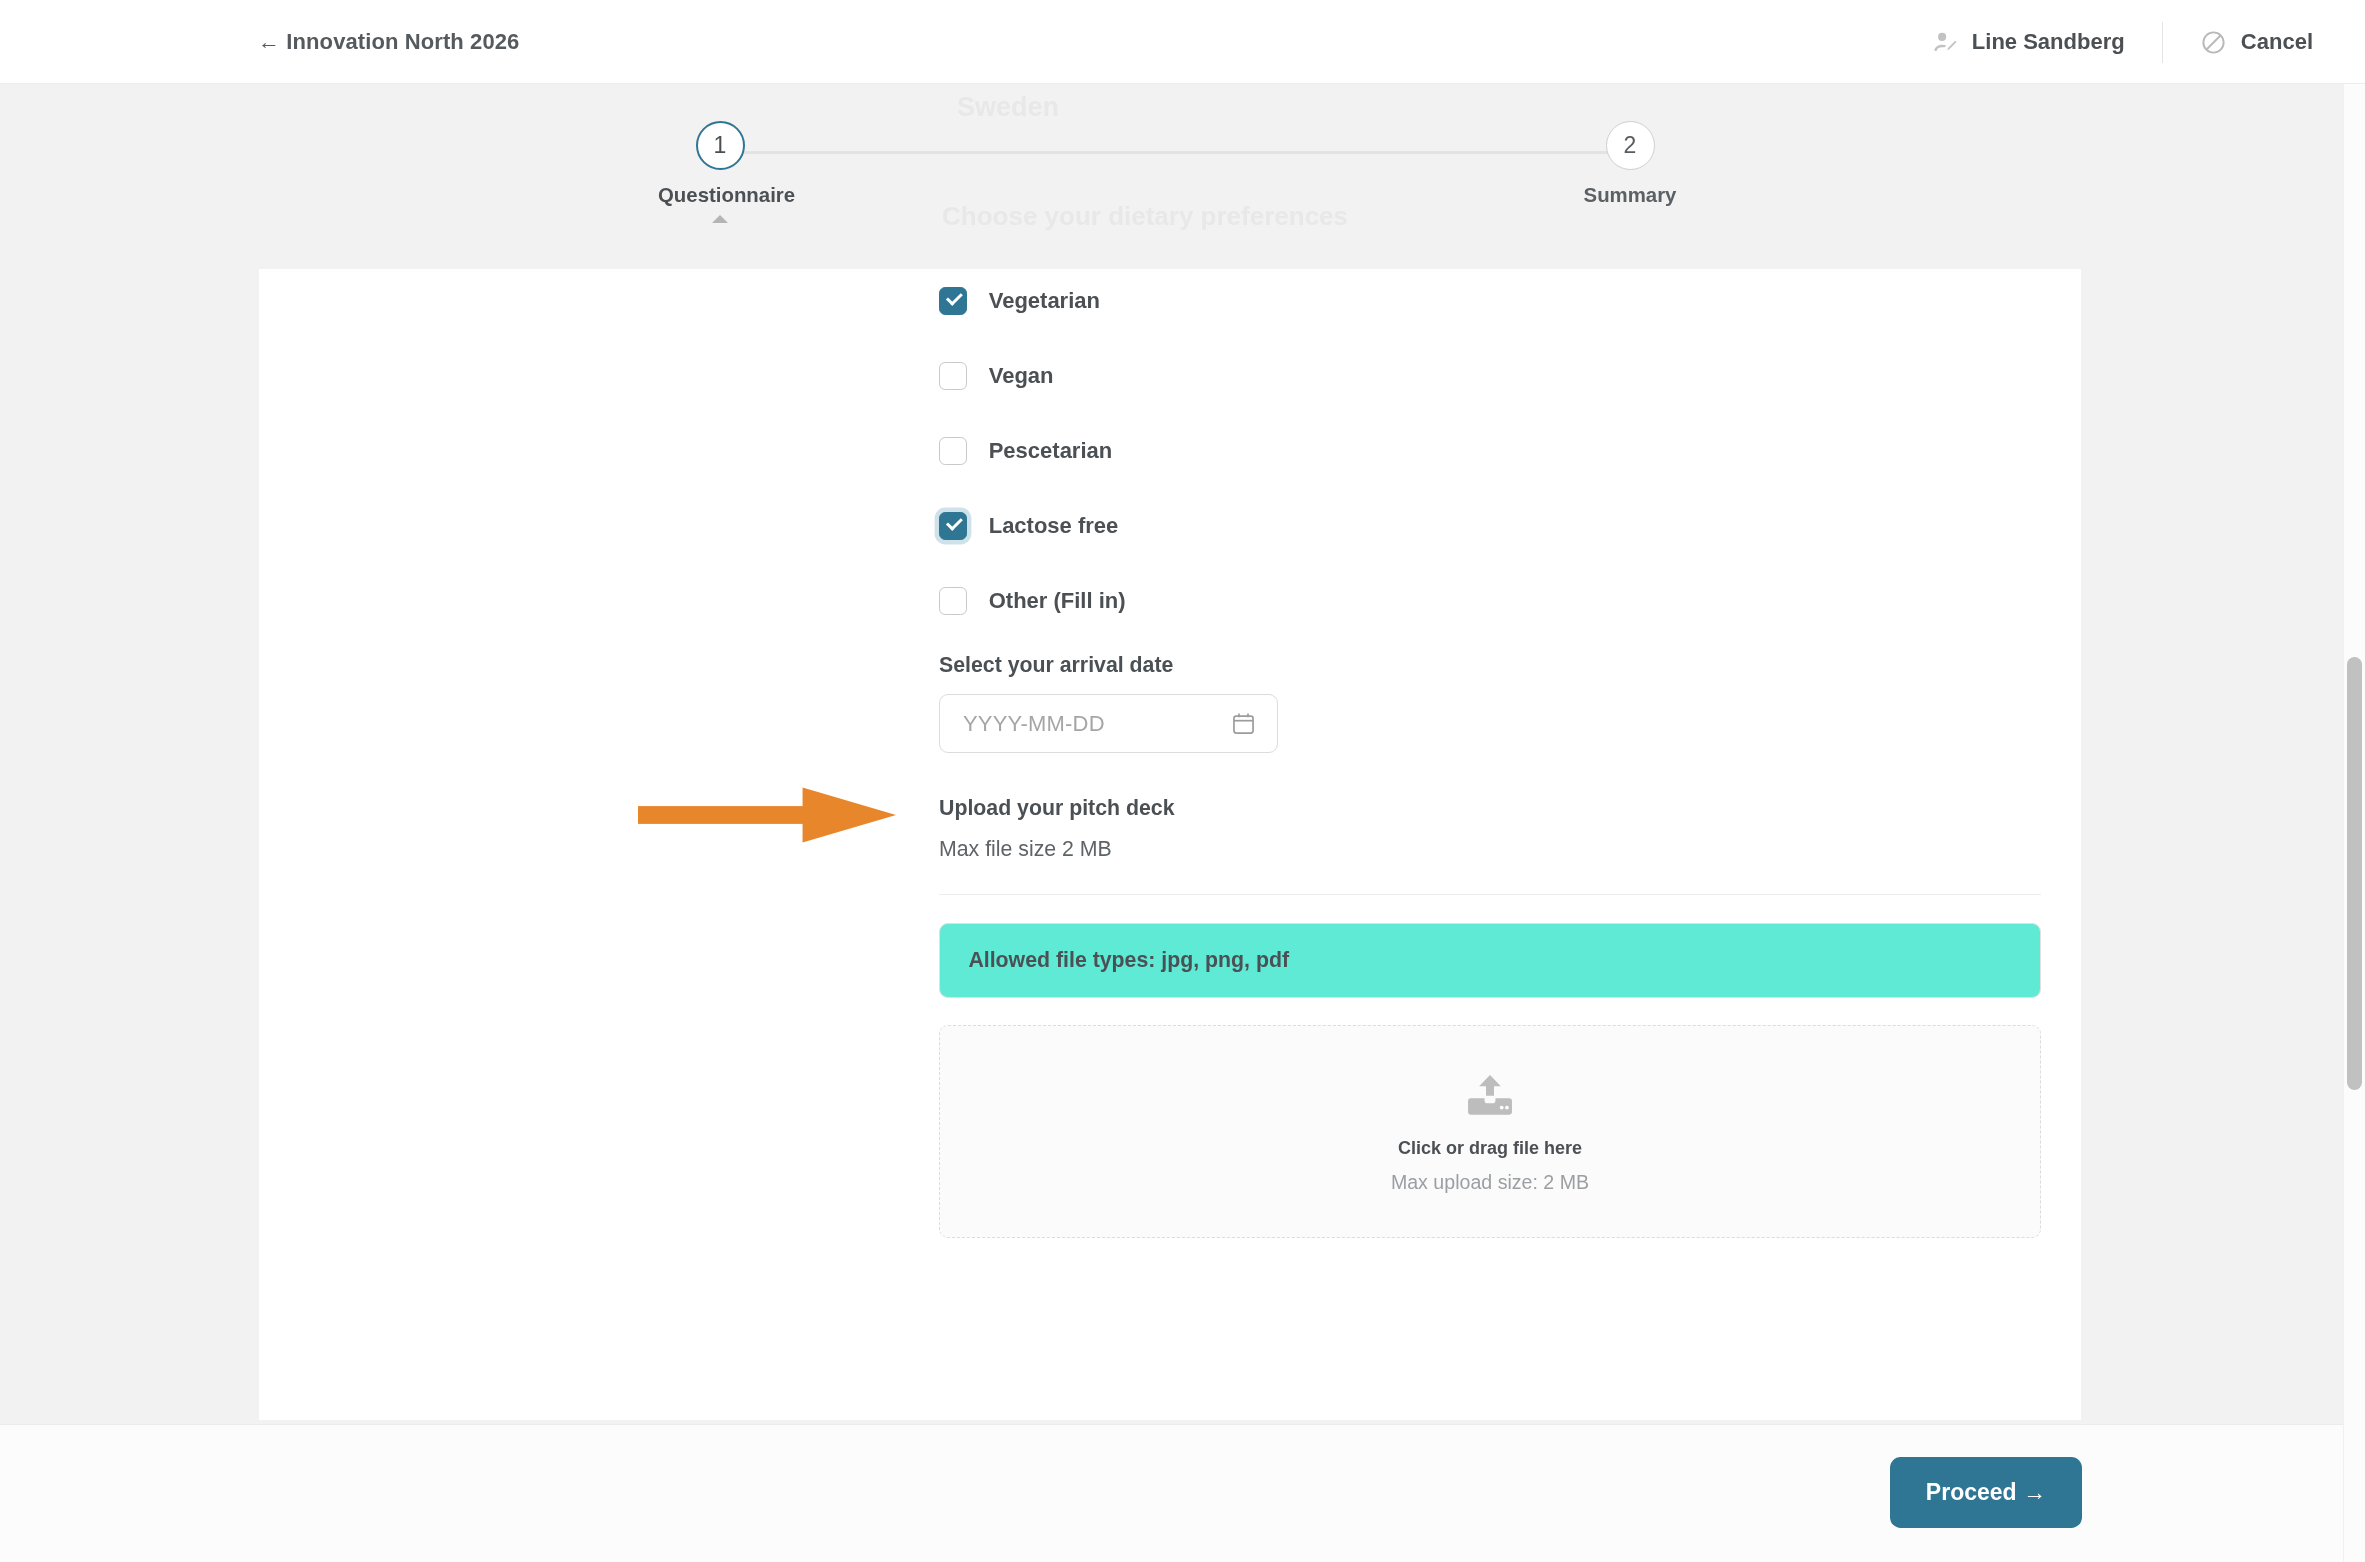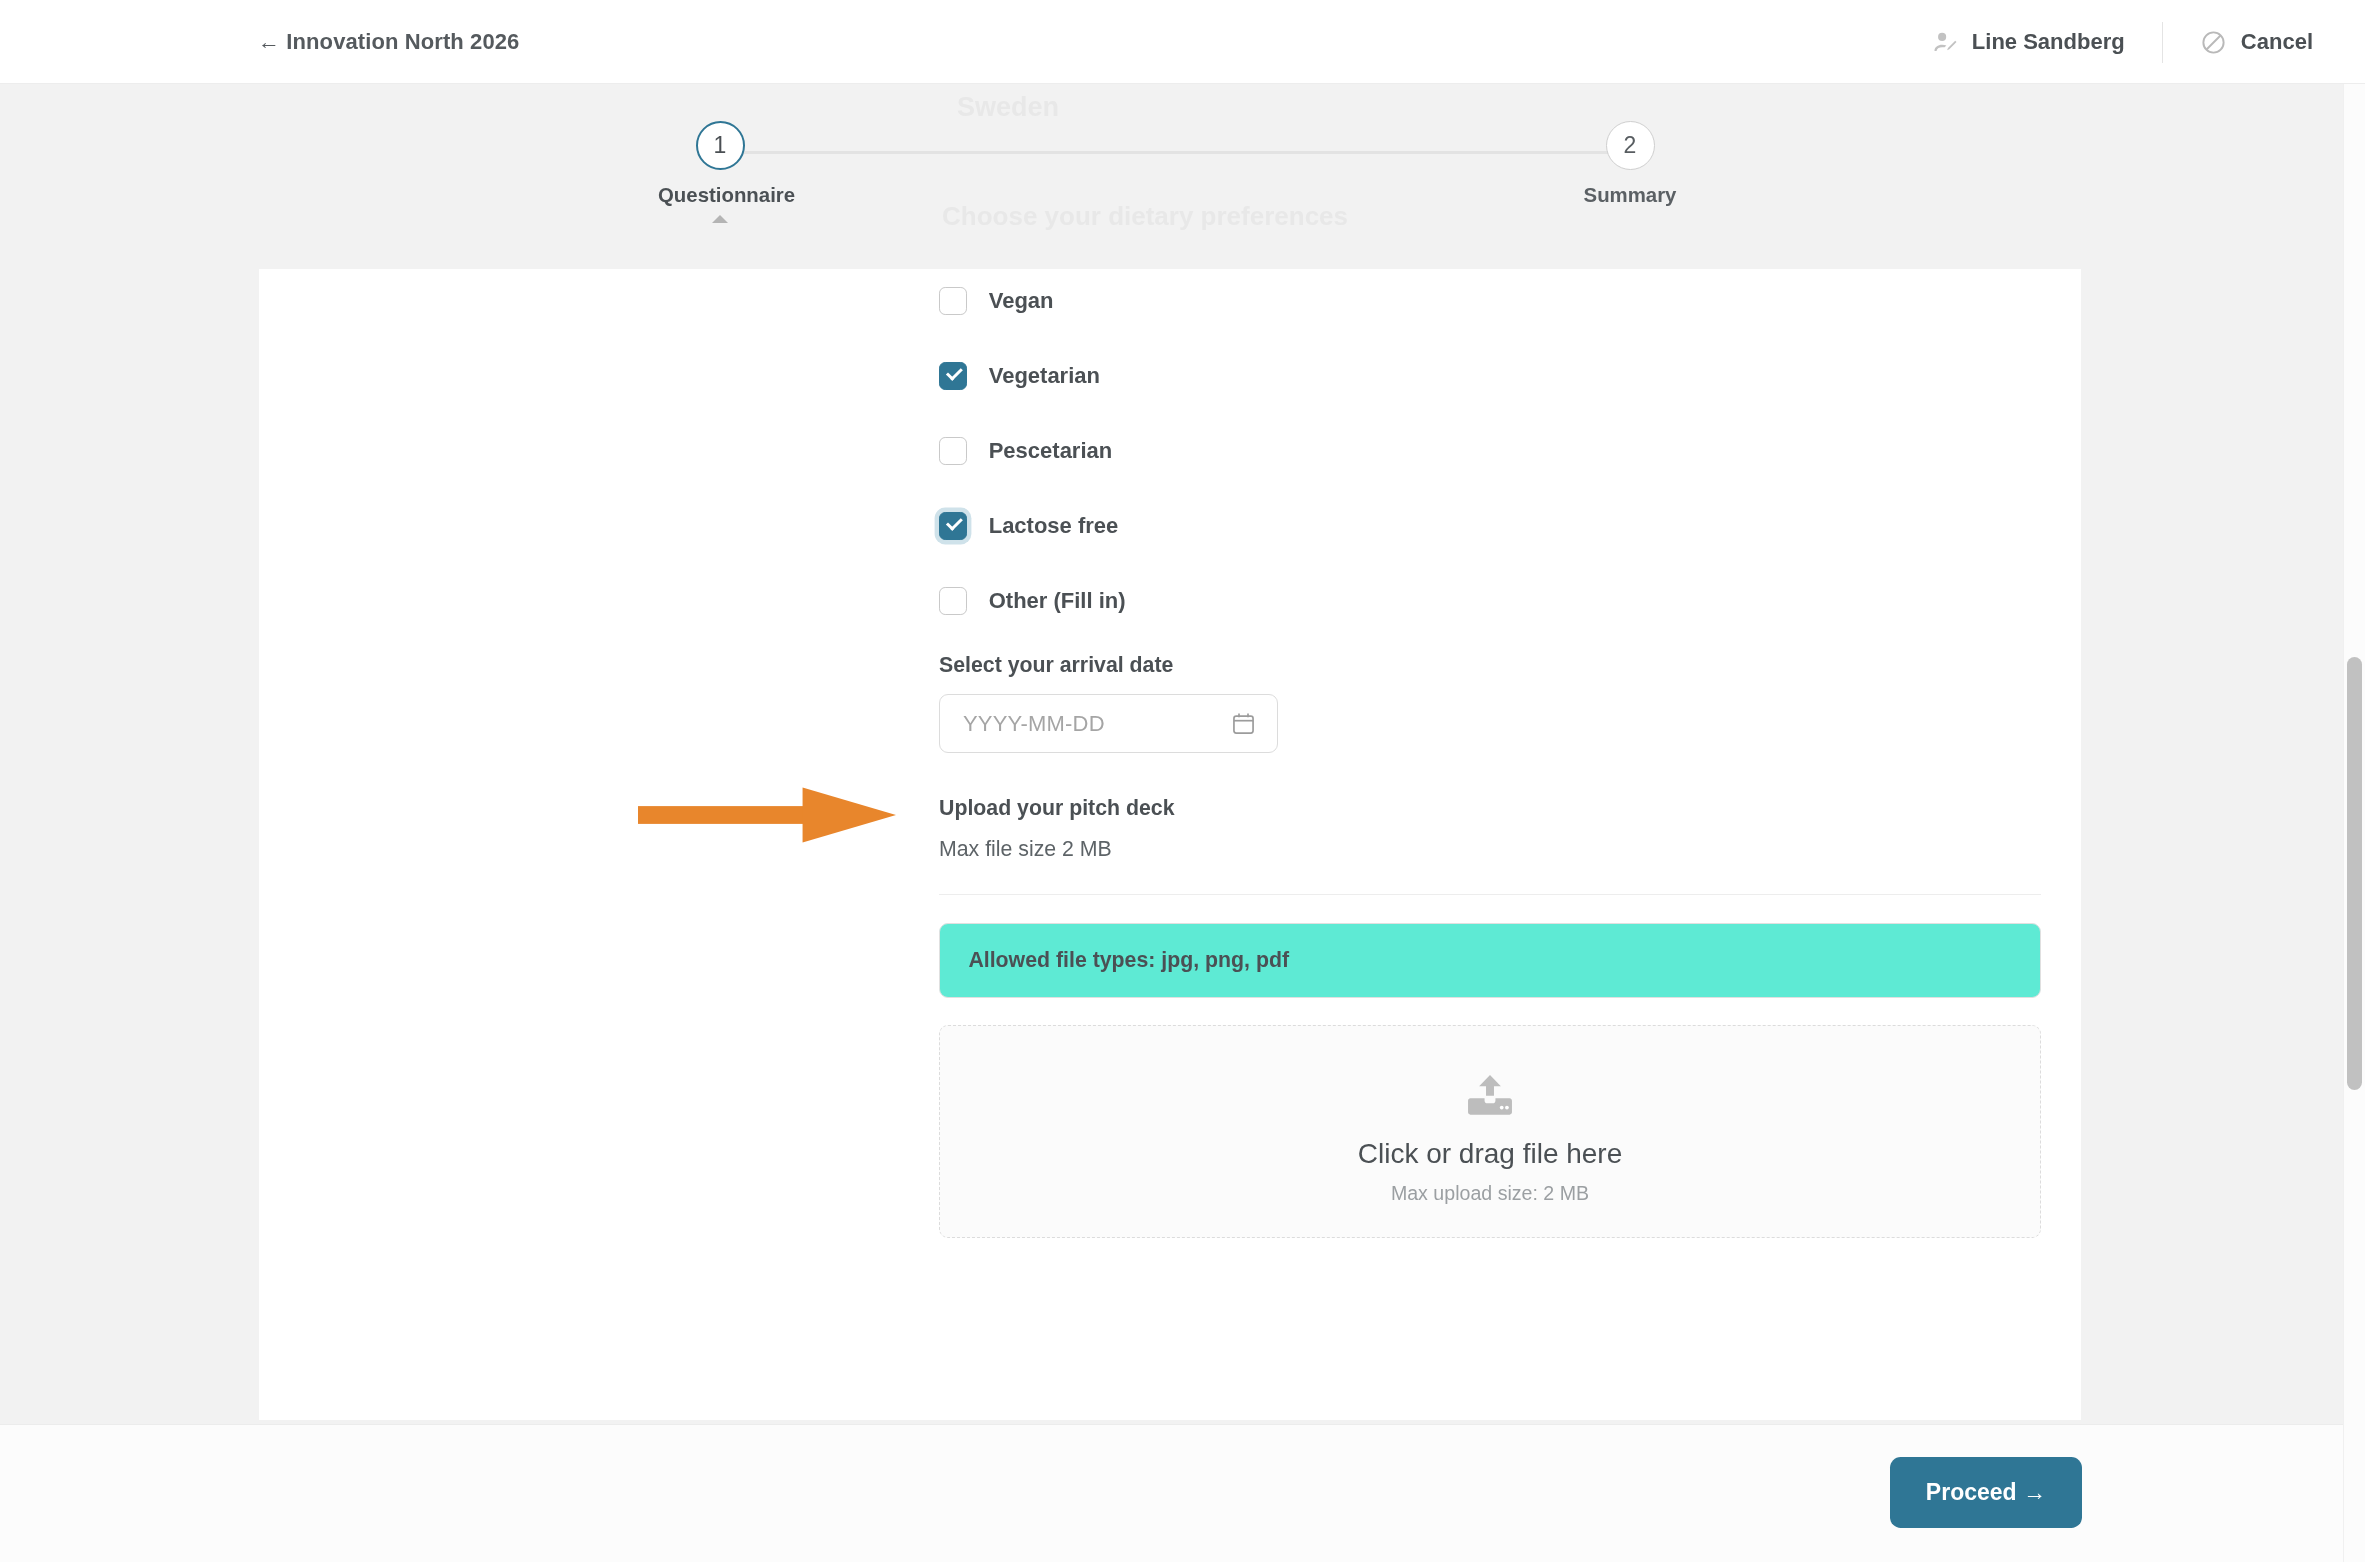--- a/index.html
+++ b/index.html
@@ -261,22 +261,22 @@
     background: #fbfbfb;
     display: flex;
     flex-direction: column;
     align-items: center;
     justify-content: flex-start;
     padding-top: 46px;
     cursor: pointer;
   }
   .dz-title {
     margin-top: 19.6px;
-    font-size: 28px;
-    font-weight: normal;
+    font-size: 18px;
+    font-weight: bold;
     color: #4b5054;
   }
   .dz-sub {
     margin-top: 12.4px;
     font-size: 19.6px;
     color: #9b9fa2;
   }
 
   
   .anno-arrow {
@@ -403,27 +403,27 @@
     <div class="step-label muted">Summary</div>
   </div>
 </div>
 
 <div class="card">
   <div class="form-col">
 
     <div style="padding-top:9px;">
 
       <div class="check-row">
+        <span class="cb on"></span>
+        <span class="check-label">Vegetarian</span>
+      </div>
+
+      <div class="check-row">
         <span class="cb off"></span>
         <span class="check-label">Vegan</span>
-      </div>
-
-      <div class="check-row">
-        <span class="cb on"></span>
-        <span class="check-label">Vegetarian</span>
       </div>
 
       <div class="check-row">
         <span class="cb off"></span>
         <span class="check-label">Pescetarian</span>
       </div>
 
       <div class="check-row">
         <span class="cb on focused"></span>
         <span class="check-label">Lactose free</span>

